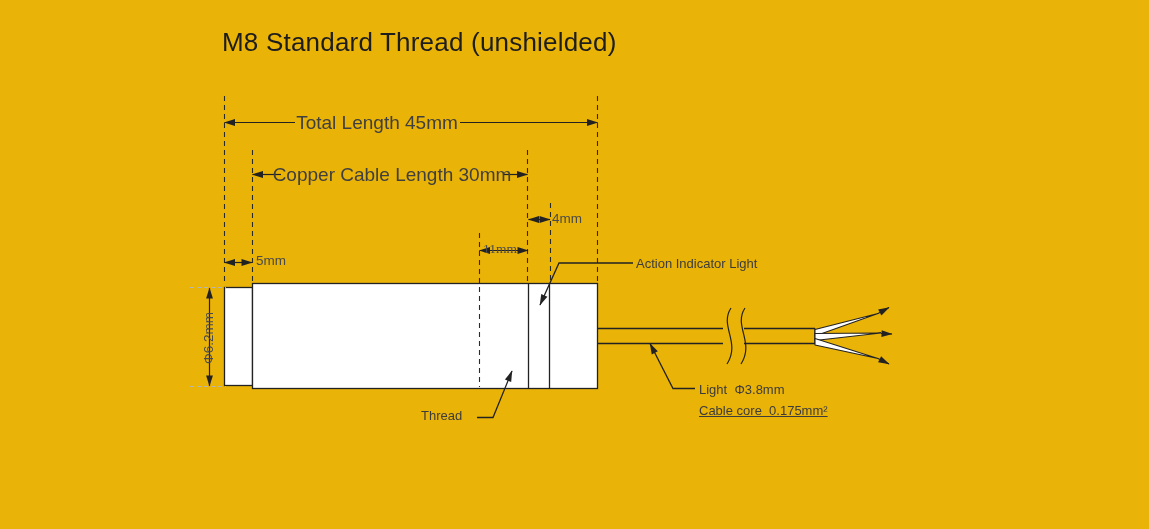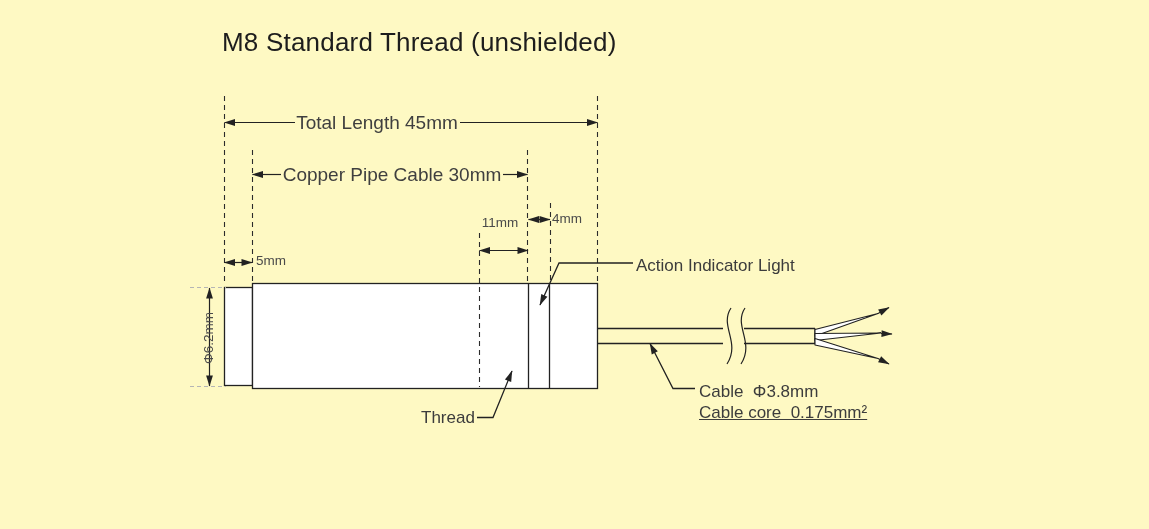--- a/index.html
+++ b/index.html
@@ -1,28 +1,28 @@
 <!DOCTYPE html>
 <html><head>
 <meta charset="utf-8">
 <style>
   html,body{margin:0;padding:0;background:#ffffff;}
   .stage{
-    position:relative;width:1149px;height:529px;background:#fef9c3;overflow:hidden;
+    position:relative;width:1149px;height:529px;background:#eab308;overflow:hidden;
     font-family:"Liberation Sans","DejaVu Sans",sans-serif;
   }
   .stage svg{position:absolute;left:0;top:0;}
   .txt{position:absolute;color:#424242;white-space:pre;line-height:1.1;}
   .title{
     position:absolute;left:222px;top:27px;font-size:26px;font-weight:500;
     color:#1d1d1d;letter-spacing:0.2px;white-space:pre;
   }
   .dim-lg{font-size:19px;color:#3f3f3f;}
   .dim-sm{font-size:13.5px;color:#4a4a4a;}
-  .callout{font-size:17px;color:#3c3c3c;}
+  .callout{font-size:13px;color:#3c3c3c;}
   .center-x{transform:translateX(-50%);}
   .rot90{transform:translate(-50%,-50%) rotate(-90deg);transform-origin:center center;}
 </style>
 </head>
 <body>
 
 <div class="stage">
 
   <svg width="1149" height="529" viewBox="0 0 1149 529">
     <defs>
@@ -86,31 +86,31 @@
       <polyline points="633,263 559,263 540,305" marker-end="url(#mArr)"></polyline>
       <polyline points="477,417.5 493,417.5 512,371" marker-end="url(#mArr)"></polyline>
       <polyline points="695,388.5 673,388.5 650,343.5" marker-end="url(#mArr)"></polyline>
     </g>
   </svg>
 
   <div class="title">M8 Standard Thread (unshielded)</div>
 
   <div class="txt dim-lg center-x" style="left:377px;top:113px;">Total Length 45mm</div>
 
-  <div class="txt dim-lg center-x" style="left:392px;top:165px;">Copper Pipe Cable 30mm</div>
+  <div class="txt dim-lg center-x" style="left:392px;top:165px;">Copper Cable Length 30mm</div>
 
-  <div class="txt dim-sm center-x" style="left:500px;top:216px;">11mm</div>
+  <div class="txt dim-sm center-x" style="left:500px;top:242px;font-family:Liberation Serif, serif;">11mm</div>
 
   <div class="txt dim-sm" style="left:552px;top:212px;">4mm</div>
 
   <div class="txt dim-sm" style="left:256px;top:254px;">5mm</div>
 
   <div class="txt dim-sm rot90" style="left:209px;top:338px;">Φ6.2mm</div>
 
   <div class="txt callout" style="left:636px;top:257px;">Action Indicator Light</div>
 
   <div class="txt callout" style="left:421px;top:409px;">Thread</div>
 
-  <div class="txt callout" style="left:699px;top:383px;">Cable  Φ3.8mm</div>
+  <div class="txt callout" style="left:699px;top:383px;">Light  Φ3.8mm</div>
 
   <div class="txt callout" style="left:699px;top:404px;text-decoration:underline;">Cable core  0.175mm²</div>
 
 </div>
 
 </body></html>

